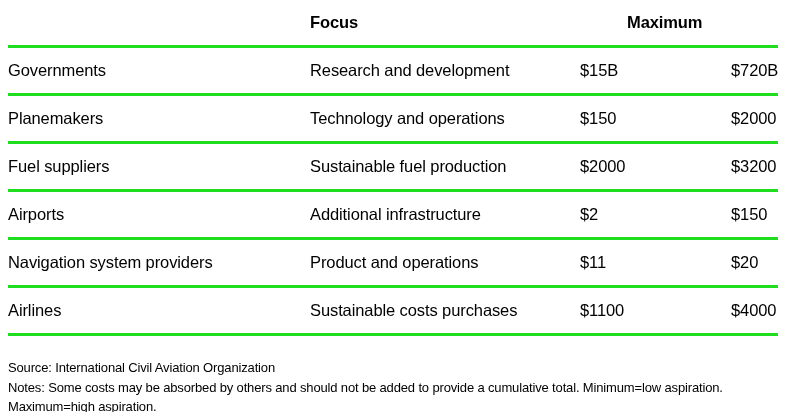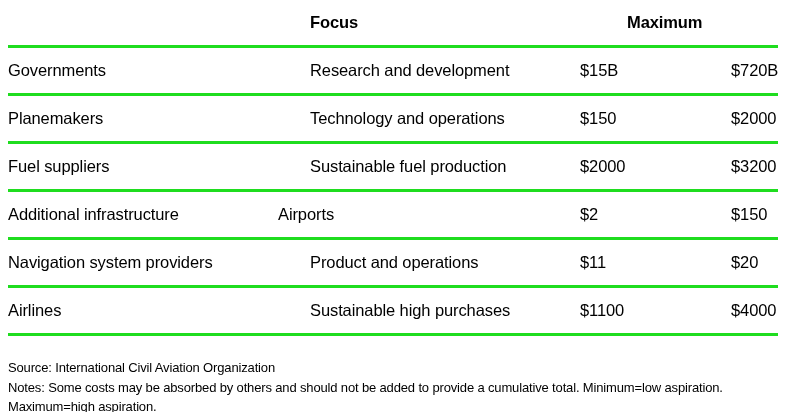--- a/index.html
+++ b/index.html
@@ -107,38 +107,38 @@
 
   <div class="trow">
     <div class="cell col-entity">Fuel suppliers</div>
     <div class="cell col-focus">Sustainable fuel production</div>
     <div class="cell col-min">$2000</div>
     <div class="cell col-max">$3200</div>
   </div>
   <div class="rule" style="background: rgb(31, 221, 31);"></div>
 
   <div class="trow">
+    <div class="cell col-entity">Airports</div>
     <div class="cell col-focus">Additional infrastructure</div>
-    <div class="cell col-entity">Airports</div>
     <div class="cell col-min">$2</div>
     <div class="cell col-max">$150</div>
   </div>
   <div class="rule" style="background: rgb(31, 221, 31);"></div>
 
   <div class="trow">
     <div class="cell col-entity">Navigation system providers</div>
     <div class="cell col-focus">Product and operations</div>
     <div class="cell col-min">$11</div>
     <div class="cell col-max">$20</div>
   </div>
   <div class="rule" style="background: rgb(31, 221, 31);"></div>
 
   <div class="trow">
     <div class="cell col-entity">Airlines</div>
-    <div class="cell col-focus">Sustainable high purchases</div>
+    <div class="cell col-focus">Sustainable costs purchases</div>
     <div class="cell col-min">$1100</div>
     <div class="cell col-max">$4000</div>
   </div>
   <div class="rule" style="background: rgb(31, 221, 31);"></div>
 
   <div class="tfoot">
     <div class="line">Source: International Civil Aviation Organization</div>
     <div class="notes">Notes: Some costs may be absorbed by others and should not be added to provide a cumulative total. Minimum=low aspiration. Maximum=high aspiration.</div>
   </div>
 

